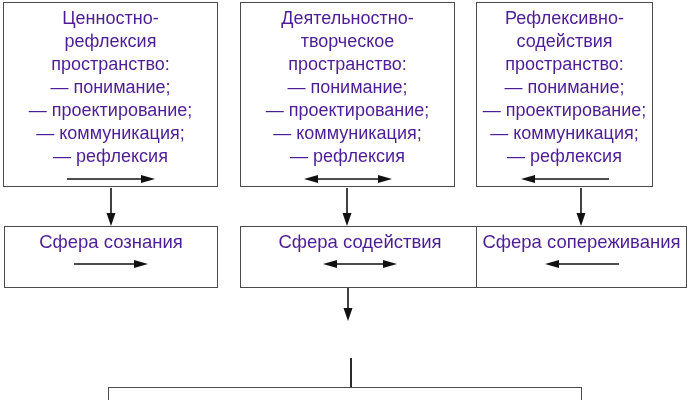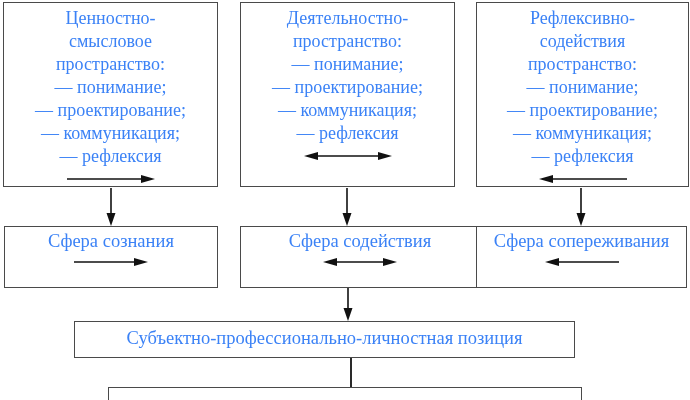--- a/index.html
+++ b/index.html
@@ -1,19 +1,19 @@
 <!DOCTYPE html>
 <html><head>
 <meta charset="utf-8">
 <style>
   html, body { margin:0; padding:0; background:#ffffff; }
   .canvas {
     position:relative; width:690px; height:400px; overflow:hidden;
-    background:#ffffff; color:#3b82f6;
-    font-family:Liberation Serif, serif;
+    background:#ffffff; color:#4c1d95;
+    font-family:Liberation Sans, sans-serif;
   }
   .box {
     position:absolute; box-sizing:border-box; background:#ffffff;
     border:1.5px solid #4a4a4a; text-align:center;
   }
   .top-box  { top:2px; height:185px; font-size:18px; line-height:23px; padding-top:4px; }
   .sphere-box { top:226px; height:62px; font-size:18.5px; padding-top:4px; }
   .pos-box  { left:74px; top:321px; width:501px; height:37px; font-size:18.5px; line-height:33px; }
   .bottom-box { left:108px; top:387px; width:474px; height:30px; }
   .tline { white-space:nowrap; }
@@ -21,51 +21,52 @@
   .varrow { position:absolute; line-height:0; }
   .plain-line { position:absolute; background:#2a2a2a; }
 </style>
 </head>
 <body>
 
 <div class="canvas">
 
   <div class="box top-box" style="left:3px; width:215px;">
     <div class="tline">Ценностно-</div>
-    <div class="tline">смысловое</div>
+    <div class="tline">рефлексия</div>
     <div class="tline">пространство:</div>
     <div class="tline">— понимание;</div>
     <div class="tline">— проектирование;</div>
     <div class="tline">— коммуникация;</div>
     <div class="tline">— рефлексия</div>
     <span class="harrow">
       <svg width="88" height="12" viewBox="0 0 88 12">
           <line x1="0" y1="6" x2="75" y2="6" stroke="#111" stroke-width="1.6"></line>
           <polygon points="74,2 88,6 74,10" fill="#111"></polygon>
         </svg>
     </span>
   </div>
 
   <div class="box top-box" style="left:240px; width:215px;">
     <div class="tline">Деятельностно-</div>
+    <div class="tline">творческое</div>
     <div class="tline">пространство:</div>
     <div class="tline">— понимание;</div>
     <div class="tline">— проектирование;</div>
     <div class="tline">— коммуникация;</div>
     <div class="tline">— рефлексия</div>
     <span class="harrow">
       <svg width="88" height="12" viewBox="0 0 88 12">
           <line x1="13" y1="6" x2="75" y2="6" stroke="#111" stroke-width="1.6"></line>
           <polygon points="14,2 0,6 14,10" fill="#111"></polygon>
           <polygon points="74,2 88,6 74,10" fill="#111"></polygon>
         </svg>
     </span>
   </div>
 
-  <div class="box top-box" style="left:476px; width:213px;">
+  <div class="box top-box" style="left:476px; width:177px;">
     <div class="tline">Рефлексивно-</div>
     <div class="tline">содействия</div>
     <div class="tline">пространство:</div>
     <div class="tline">— понимание;</div>
     <div class="tline">— проектирование;</div>
     <div class="tline">— коммуникация;</div>
     <div class="tline">— рефлексия</div>
     <span class="harrow">
       <svg width="88" height="12" viewBox="0 0 88 12">
           <line x1="13" y1="6" x2="88" y2="6" stroke="#111" stroke-width="1.6"></line>
@@ -124,21 +125,18 @@
     </span>
   </div>
 
   <span class="varrow" style="left:342px; top:288px;">
     <svg width="12" height="33" viewBox="0 0 12 33">
         <line x1="6" y1="0" x2="6" y2="21" stroke="#111" stroke-width="1.6"></line>
         <polygon points="1.5,20 10.5,20 6,33" fill="#111"></polygon>
       </svg>
   </span>
 
-  <div class="box pos-box">
-    <span class="tline">Субъектно-профессионально-личностная позиция</span>
-  </div>
 
   <div class="plain-line" style="left:350px; top:358px; width:1.6px; height:42px;"></div>
 
   <div class="box bottom-box"></div>
 
 </div>
 
 </body></html>

